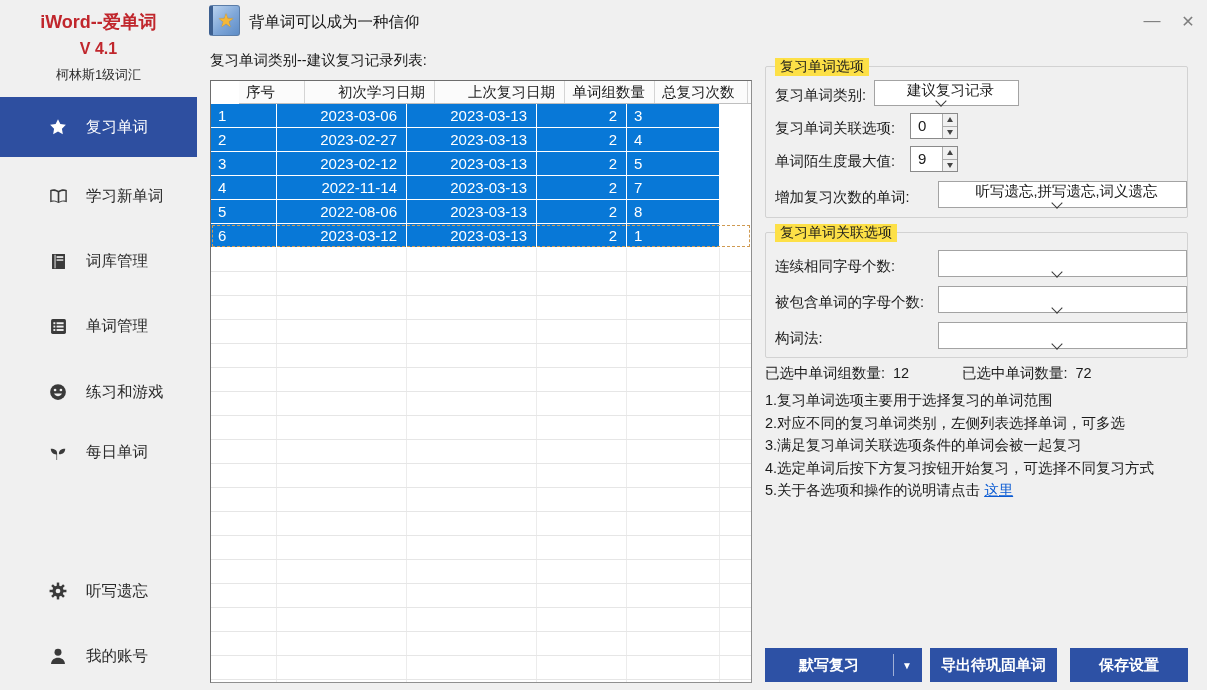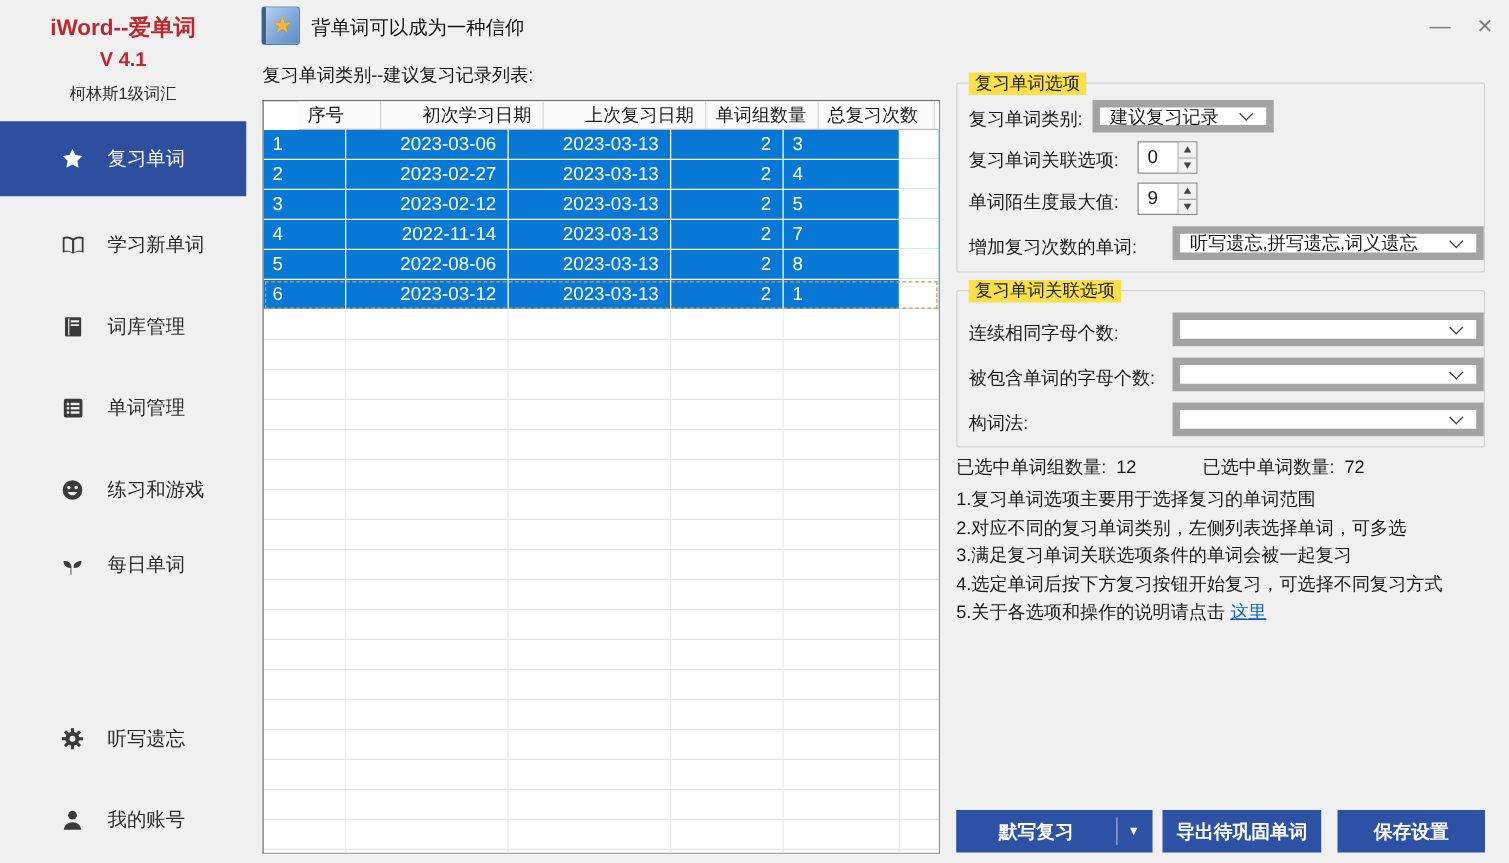--- a/index.html
+++ b/index.html
@@ -62,22 +62,22 @@
   .c4 { width:93px;  justify-content:flex-start; padding-left:7px; }
   .c5 { width:31px; border-right:none !important; }
 
   
   .groupbox { position:absolute; border:1px solid #d2d2d2; border-radius:2px; }
   .group1 { left:765px; top:66px; width:423px; height:152px; }
   .group2 { left:765px; top:232px; width:423px; height:126px; }
   .group-label { position:absolute; top:-9px; left:9px; background:#fde047; padding:0 5px;
     font-size:14px; color:#1a1a1a; }
   .field-label { position:absolute; font-size:14.5px; color:#1a1a1a; white-space:nowrap; }
-  .combo { position:absolute; background:#ffffff; border:6px solid #a3a3a3;
-    display:flex; align-items:center; font-size:14.5px; color:#1a1a1a; cursor:default; }
+  .combo { position:absolute; background:#ffffff; border:1px solid #a3a3a3;
+    display:flex; align-items:center; font-size:14.5px; color:#1a1a1a; cursor:default;flex-direction:column; }
   .combo .combo-value { padding-left:8px; white-space:nowrap; overflow:hidden; flex:1; }
   .combo .chev { width:8px; height:8px; border-right:1.6px solid #3a3a3a;
     border-bottom:1.6px solid #3a3a3a; transform:rotate(45deg); margin:-4px 12px 0 0; flex:none; }
   .spinner { position:absolute; width:48px; height:26px; background:#ffffff;
     border:1px solid #8a8a8a; display:flex; }
   .spin-value { flex:1; font-size:15px; padding:3px 0 0 7px; }
   .spin-btns { width:15px; border-left:1px solid #ababab; display:flex; flex-direction:column; }
   .spin-btn { flex:1; background:#f0f0f0; display:flex; align-items:center; justify-content:center; }
   .spin-btn.up { border-bottom:1px solid #ababab; }
   .tri-up { width:0; height:0; border-left:3.5px solid transparent; border-right:3.5px solid transparent;

